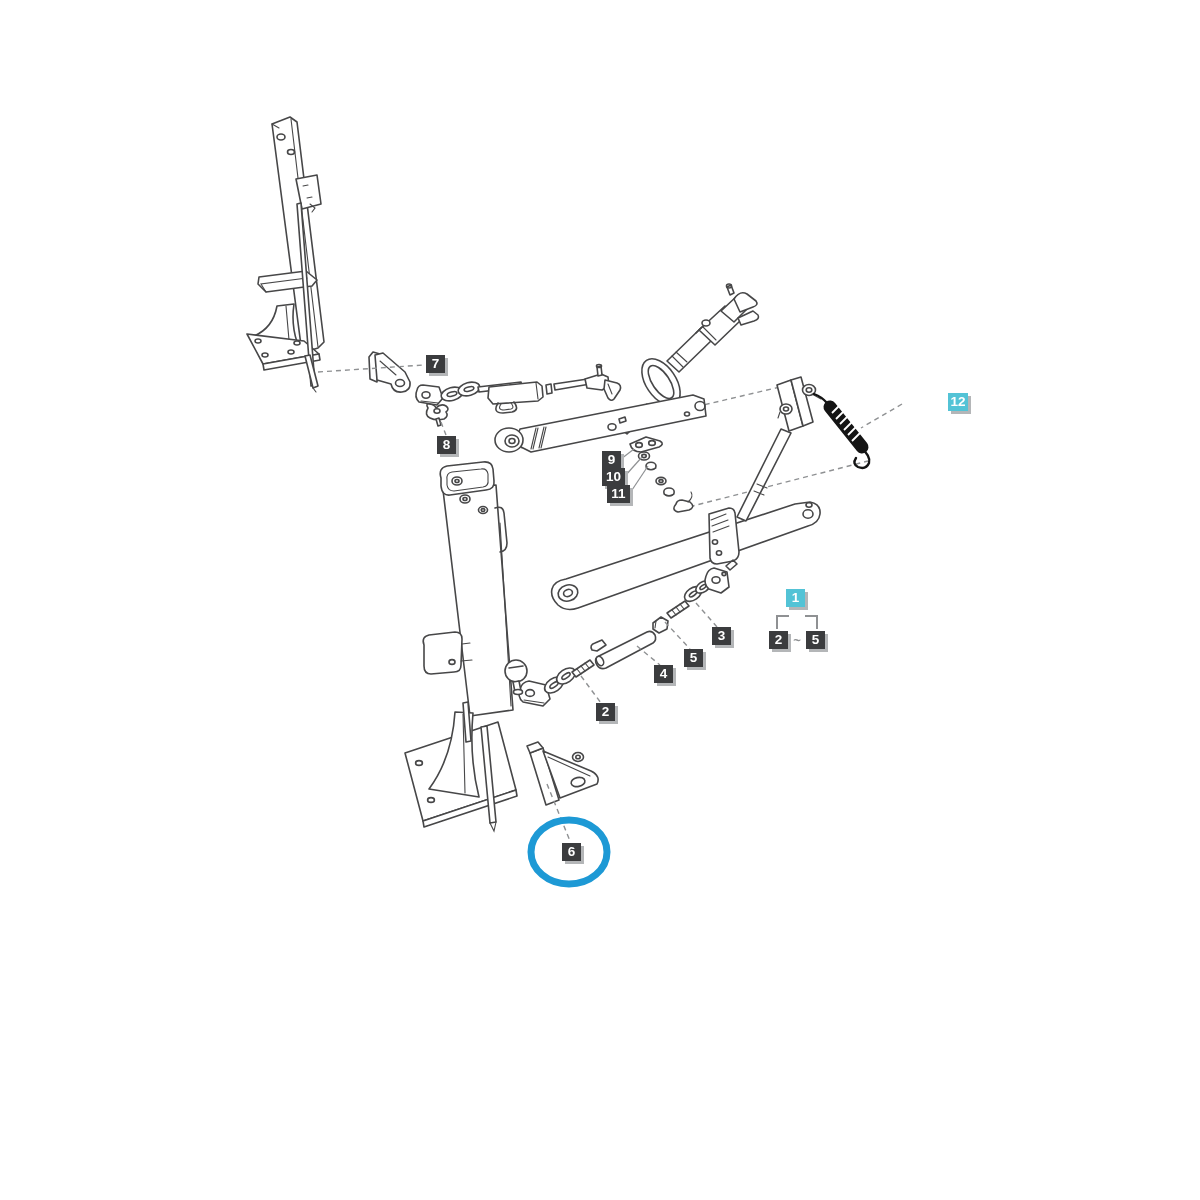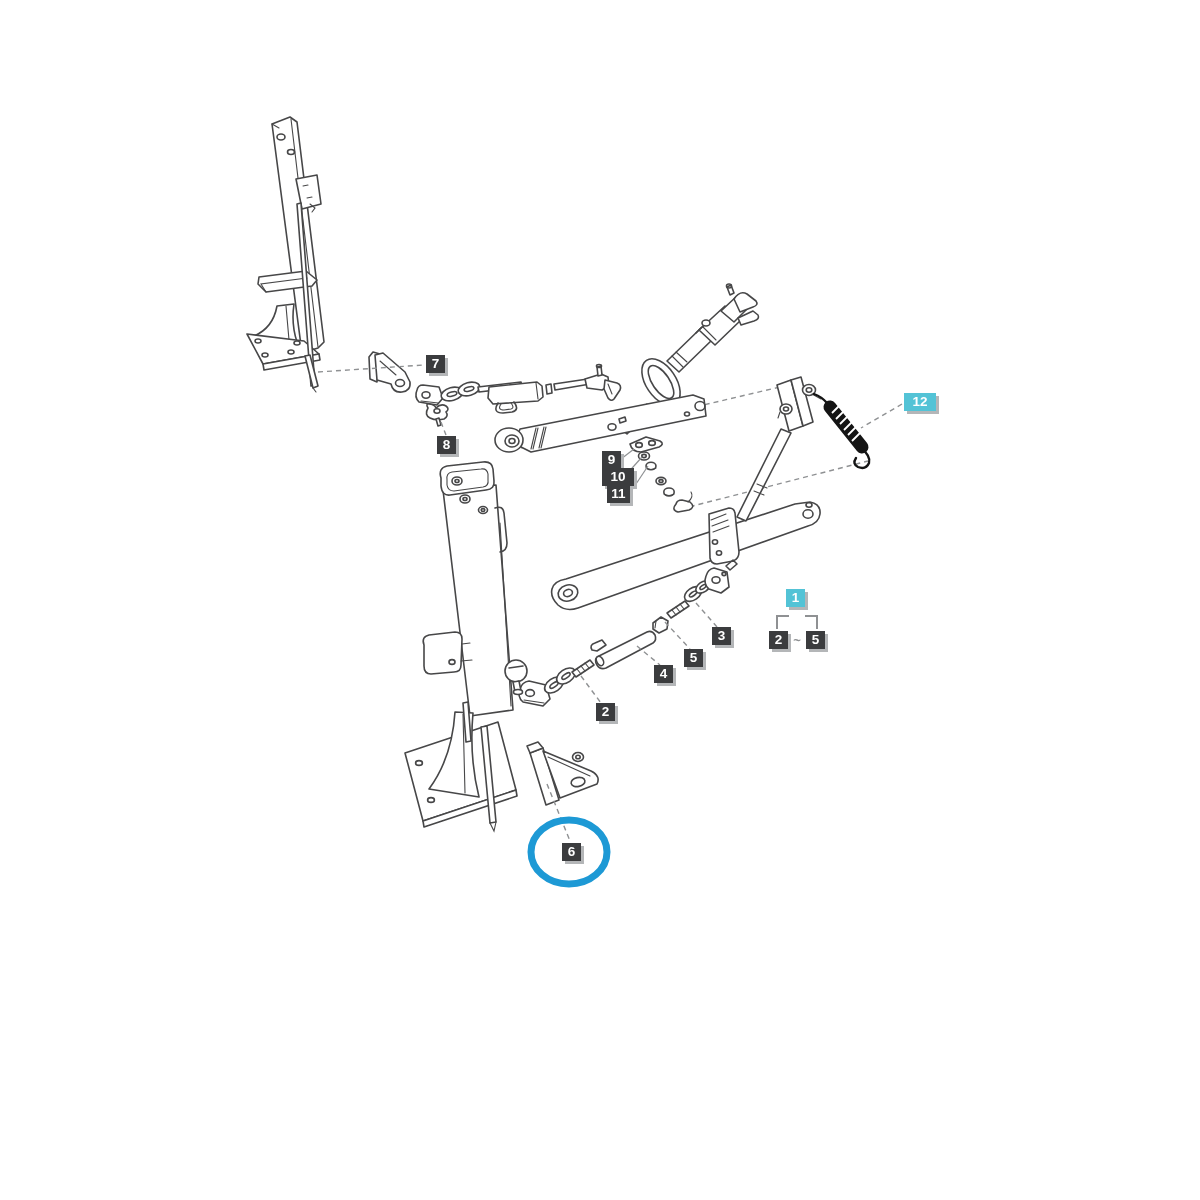--- a/index.html
+++ b/index.html
@@ -289,23 +289,23 @@
       <path class="lg" d="M805,616 L817,616 L817,629"></path>
     </g>
 
     <ellipse class="hl" cx="569" cy="852" rx="38" ry="32" stroke-width="7"></ellipse>
   </svg>
 
   <div style="position:absolute;left:0;top:0;width:100%;height:100%;">
       <div class="callout dark" style="left: 426px; top: 355px; width: 19px;">7</div>
       <div class="callout dark" style="left: 437px; top: 436px; width: 19px;">8</div>
       <div class="callout dark" style="left: 602px; top: 451px; width: 19px;">9</div>
-      <div class="callout dark" style="left: 602px; top: 468px; width: 32px;">10</div>
+      <div class="callout dark" style="left: 602px; top: 468px; width: 23px;">10</div>
       <div class="callout dark" style="left: 607px; top: 485px; width: 23px; text-align: right;">11</div>
-      <div class="callout cyan" style="left: 904px; top: 393px; width: 32px;">12</div>
+      <div class="callout cyan" style="left: 948px; top: 393px; width: 20px;">12</div>
       <div class="callout dark" style="left: 596px; top: 703px; width: 19px;">2</div>
       <div class="callout dark" style="left: 712px; top: 627px; width: 19px;">3</div>
       <div class="callout dark" style="left: 654px; top: 665px; width: 19px;">4</div>
       <div class="callout dark" style="left: 684px; top: 649px; width: 19px;">5</div>
       <div class="callout dark" style="left: 562px; top: 843px; width: 19px;">6</div>
       <div class="callout cyan" style="left: 786px; top: 589px; width: 19px;">1</div>
       <div class="callout dark" style="left: 769px; top: 631px; width: 19px;">2</div>
       <div class="callout sep" style="left: 790px; top: 632px; width: 14px;">~</div>
       <div class="callout dark" style="left: 806px; top: 631px; width: 19px;">5</div>
     </div>

